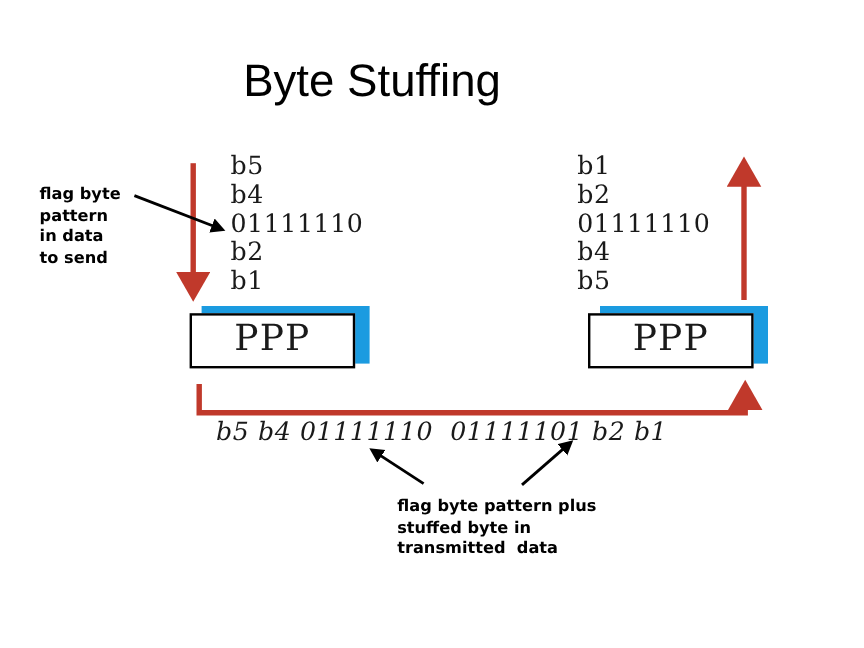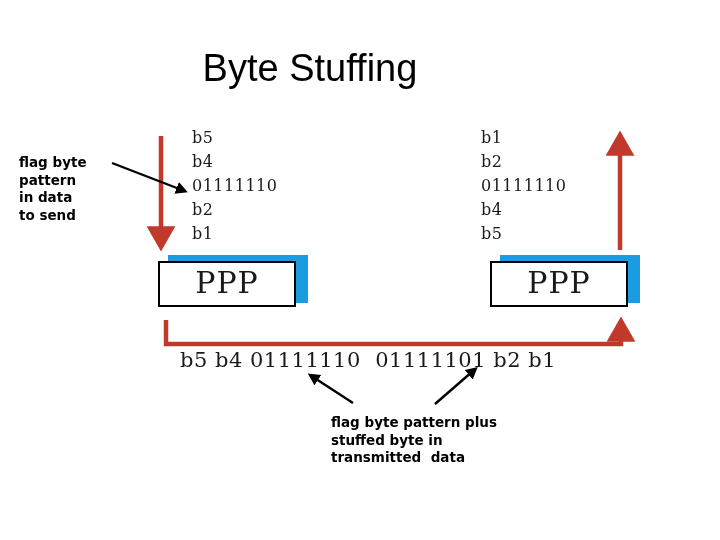--- a/index.html
+++ b/index.html
@@ -36,51 +36,52 @@
   .annot {
     position: absolute;
     font-family: "DejaVu Sans", sans-serif;
     font-size: 13.5px;
     font-weight: 700;
     color: #000000;
     line-height: 17.5px;
     white-space: pre;
   }
   #flag-label {
-    left: 19px;
+    left: 33px;
     top: 154px;
   }
   #stuffed-label {
     left: 331px;
     top: 414px;
   }
 
   
   .bitstack {
     position: absolute;
     font-family: "DejaVu Serif", serif;
-    font-size: 16px;
+    font-size: 21px;
     font-weight: 400;
     color: #1a1a1a;
     line-height: 24px;
     white-space: pre;
     letter-spacing: 0.5px;
   }
   #left-stack  { left: 192px; top: 126px; }
   #right-stack { left: 481px; top: 126px; }
 
   #bottom-row {
     position: absolute;
     left: 180px;
     top: 348px;
     font-family: "DejaVu Serif", serif;
     font-size: 21px;
     color: #1a1a1a;
     letter-spacing: 0.5px;
     white-space: pre;
+    font-style: italic;
   }
 
   
   .ppp-wrap {
     position: absolute;
     width: 140px;
     height: 48px;
   }
   #ppp-left  { left: 158px; top: 261px; }
   #ppp-right { left: 490px; top: 261px; }

